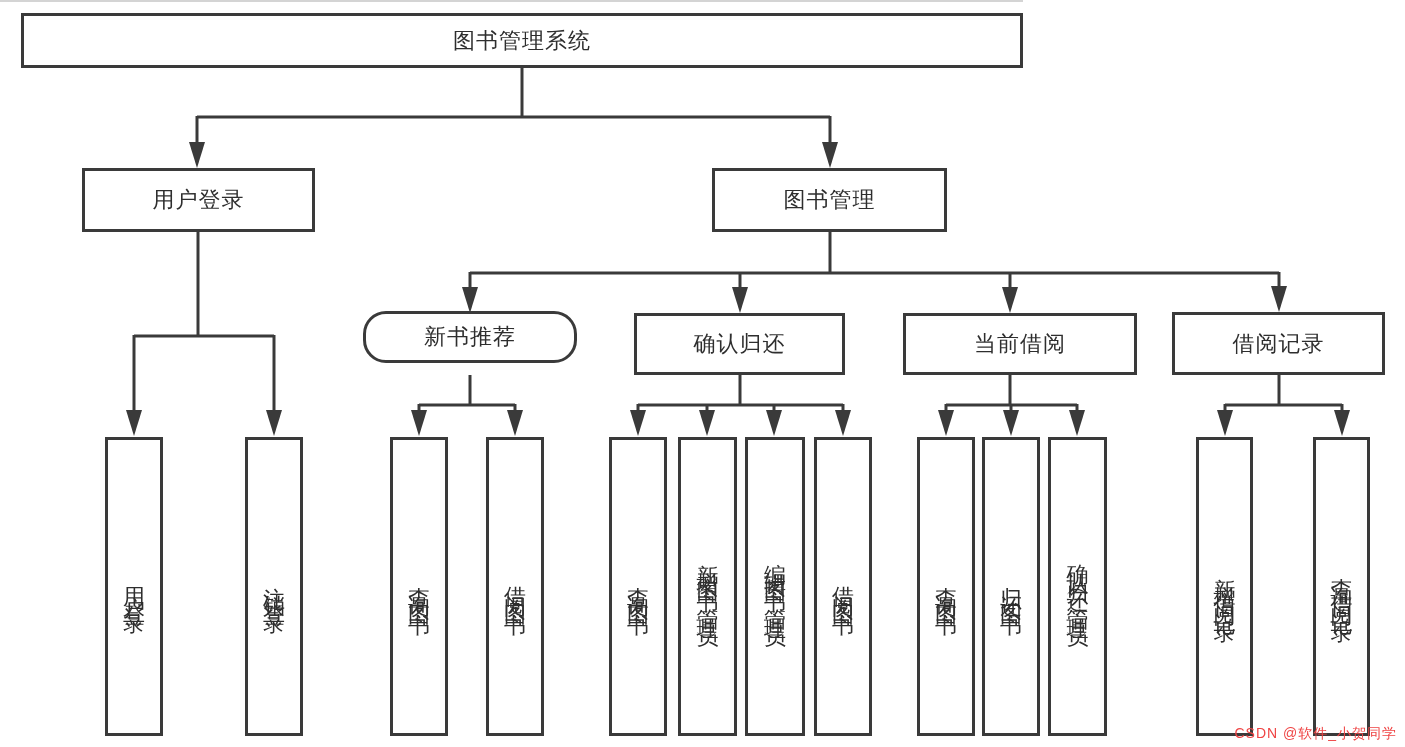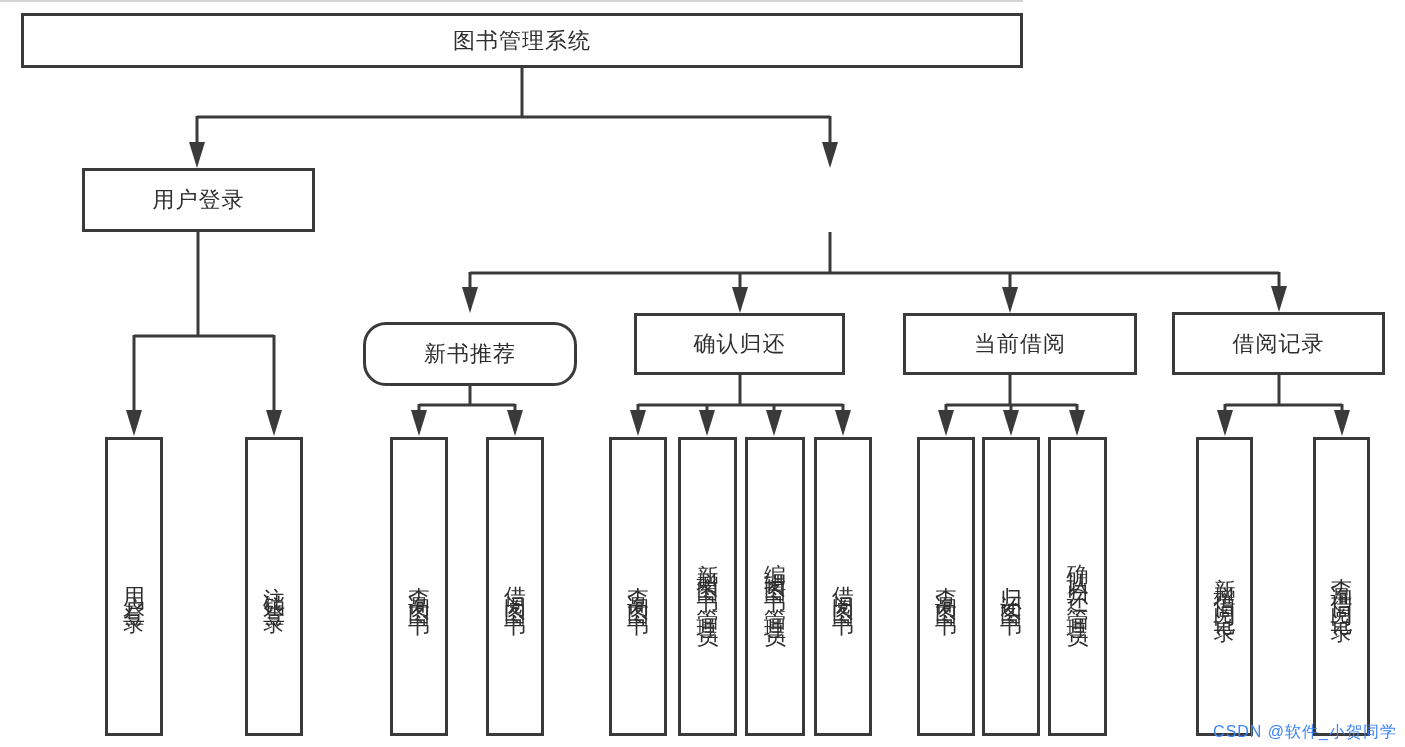--- a/index.html
+++ b/index.html
@@ -30,22 +30,22 @@
     letter-spacing:9px;
     line-height:1;
   }
   .top-hairline{
     position:absolute;left:0;top:0;width:1023px;height:2px;
     background:#d4d4d4;
   }
   .watermark{
     position:absolute;
     right:8px;bottom:4px;
-    font-size:16px;
-    color:#3b82f6;
+    font-size:14px;
+    color:#ef4444;
     letter-spacing:1px;
     white-space:nowrap;
   }
 </style>
 </head>
 <body>
 
 <div class="stage">
 
   <div class="top-hairline"></div>
@@ -112,22 +112,25 @@
     <polygon points="1334,410 1350,410 1342,436"></polygon>
   </svg>
 
   <div class="box" style="left:21px;top:13px;width:1002px;height:55px;">
     <span class="h-label">图书管理系统</span>
   </div>
 
   <div class="box" style="left:82px;top:168px;width:233px;height:64px;">
     <span class="h-label">用户登录</span>
   </div>
+  <div class="box" style="left:712px;top:168px;width:235px;height:64px;">
+    <span class="h-label">图书管理</span>
+  </div>
 
-  <div class="box" style="left:363px;top:322px;width:214px;height:64px;border-radius:23px;">
+  <div class="box" style="left:363px;top:311px;width:214px;height:52px;border-radius:23px;">
     <span class="h-label">新书推荐</span>
   </div>
   <div class="box" style="left:634px;top:313px;width:211px;height:62px;">
     <span class="h-label">确认归还</span>
   </div>
   <div class="box" style="left:903px;top:313px;width:234px;height:62px;">
     <span class="h-label">当前借阅</span>
   </div>
   <div class="box" style="left:1172px;top:312px;width:213px;height:63px;">
     <span class="h-label">借阅记录</span>

